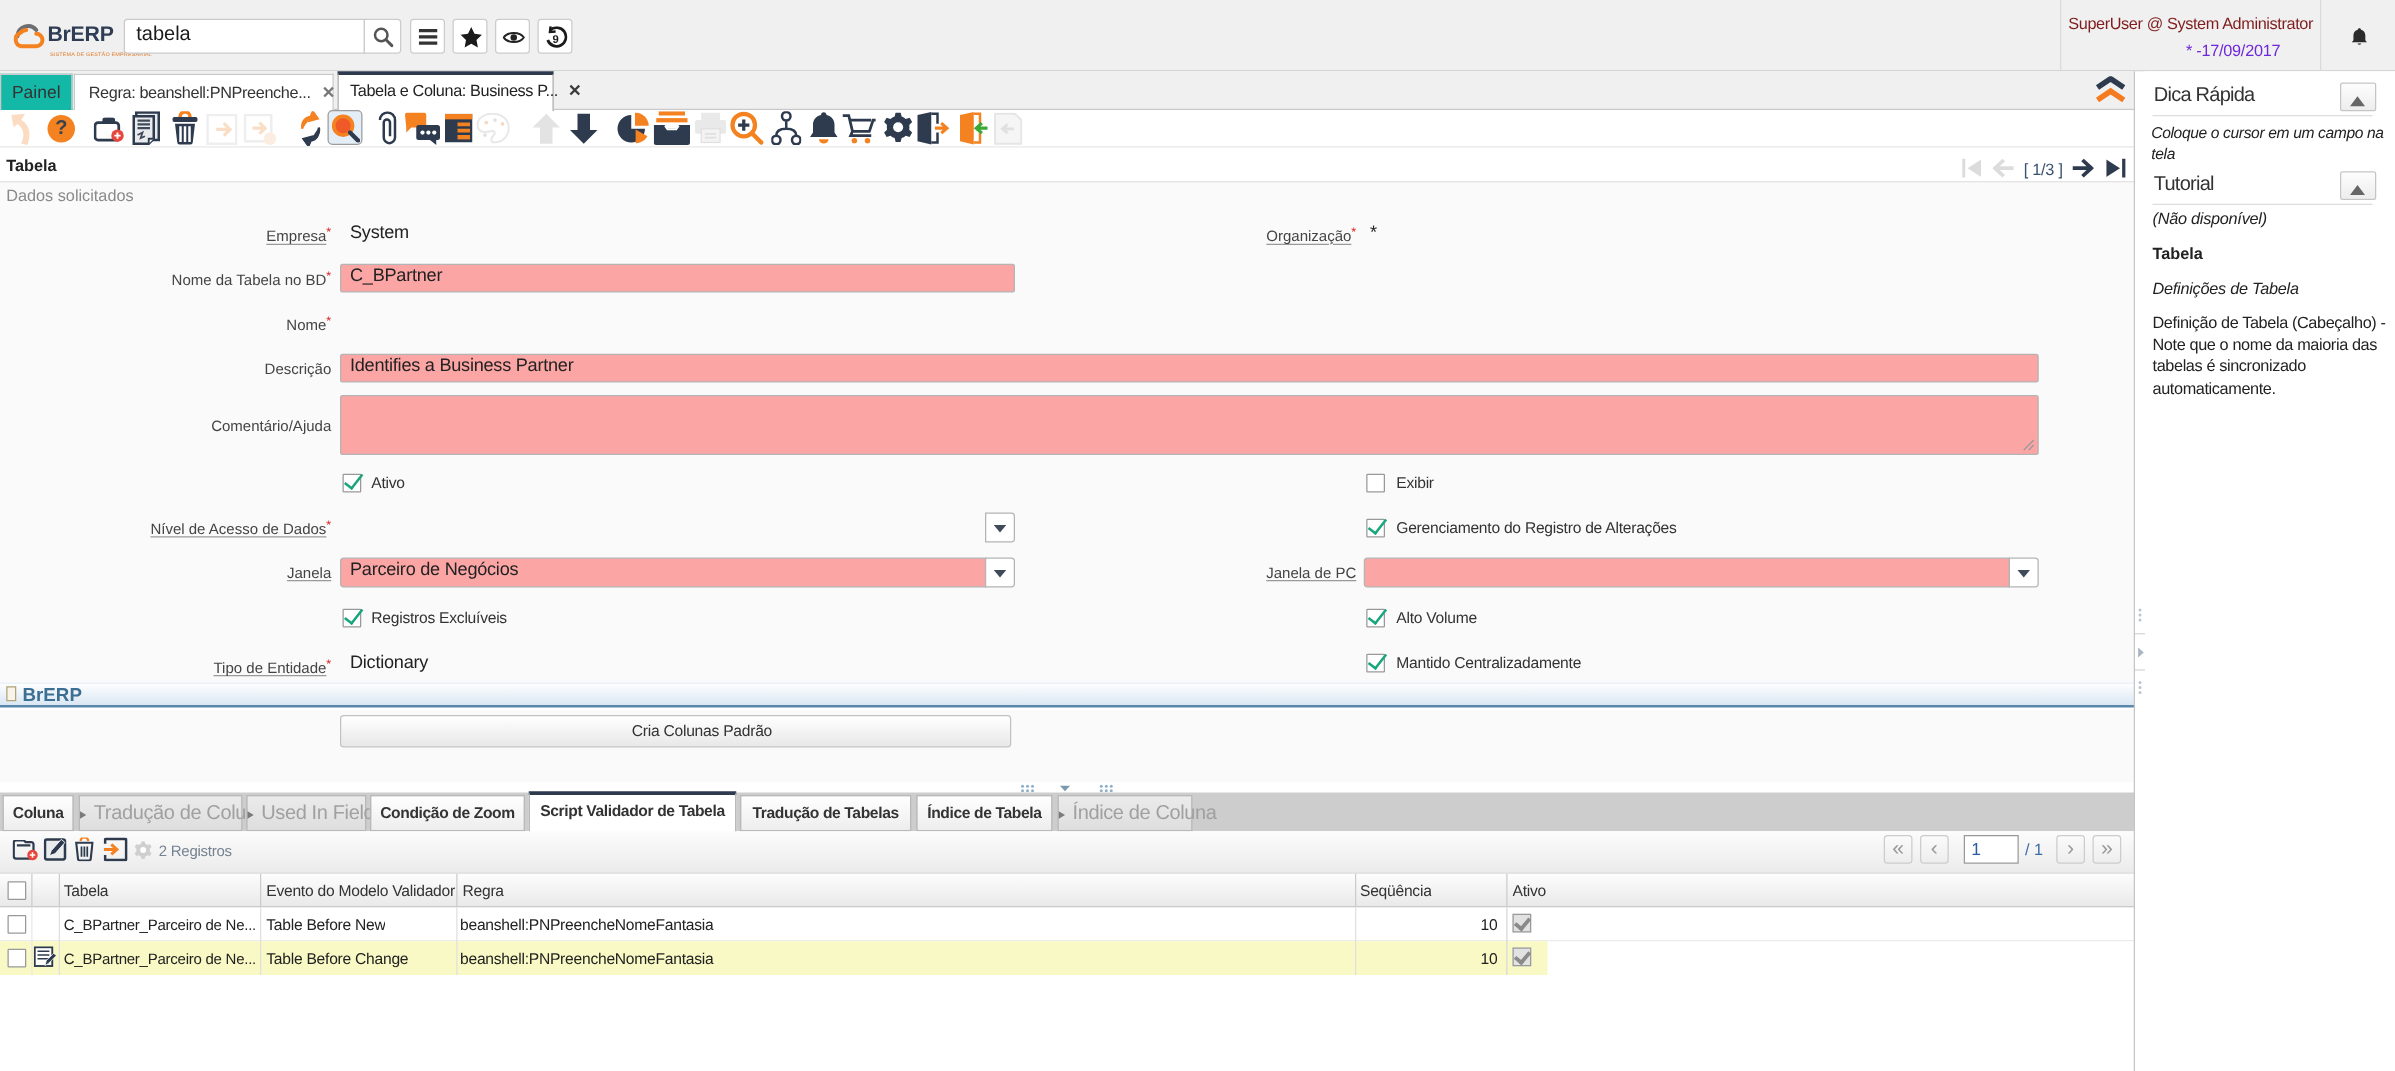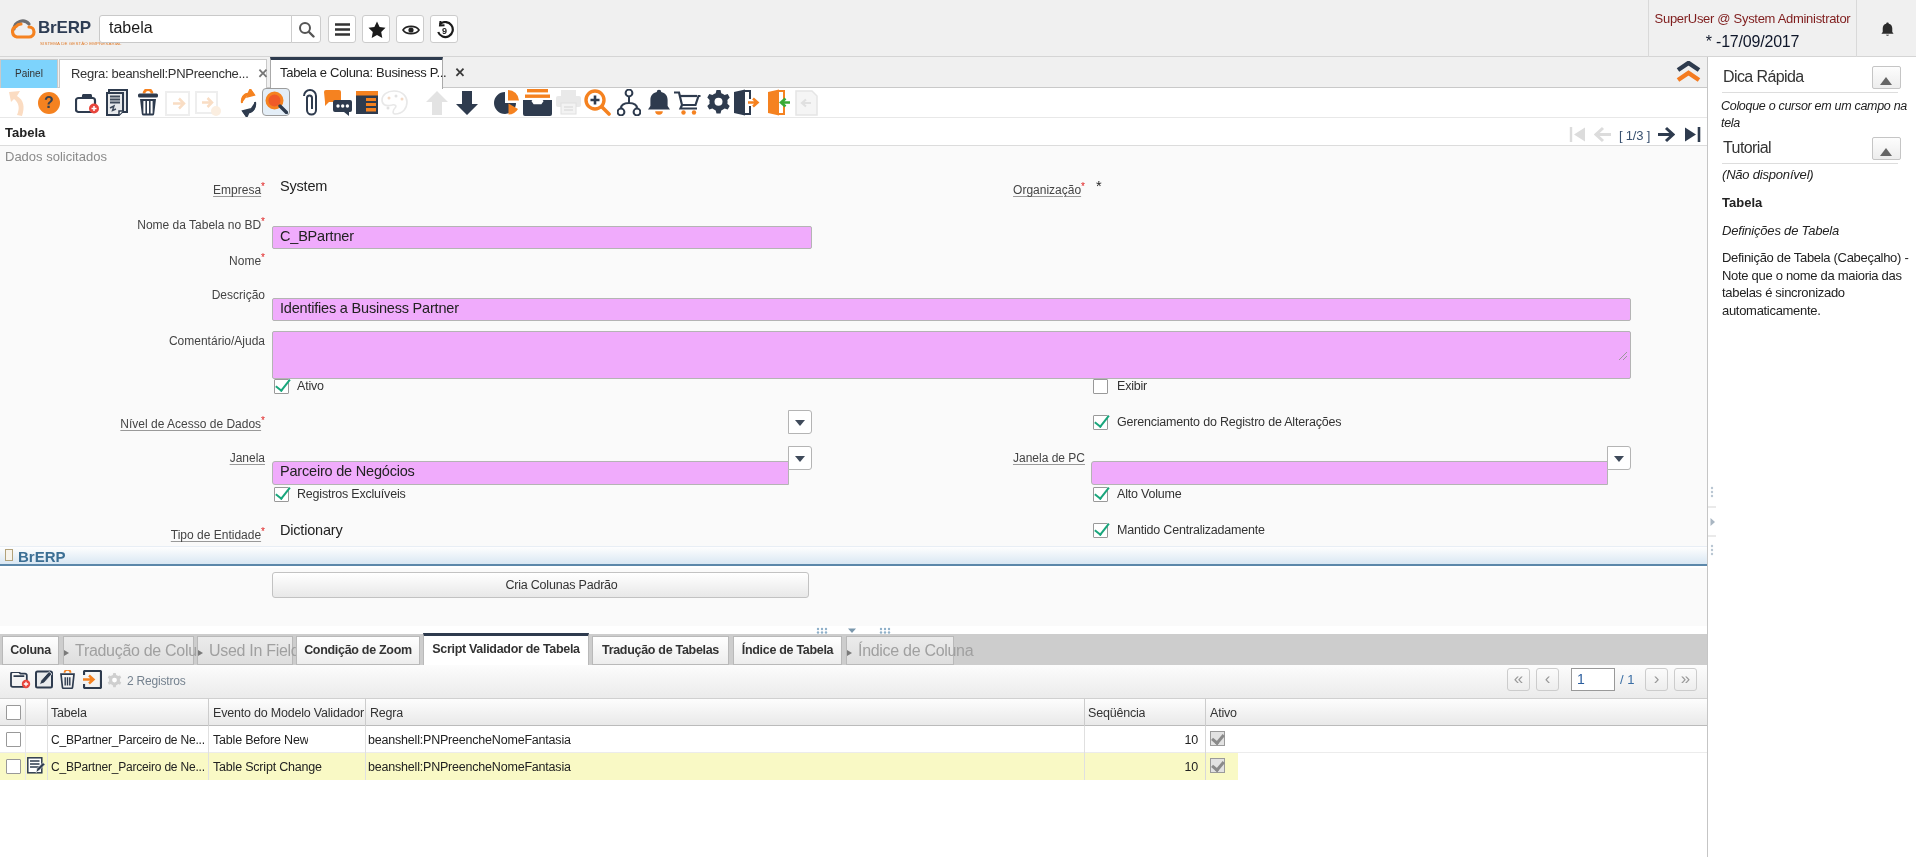--- a/index.html
+++ b/index.html
@@ -4,21 +4,21 @@
 <style>
   * { margin:0; padding:0; box-sizing:border-box; }
   html,body { width:1916px; height:857px; overflow:hidden; }
   body { font-family:"Liberation Sans", sans-serif; background:#fff; }
   #page { position:relative; width:1916px; height:857px; overflow:hidden; }
   .abs { position:absolute; }
   .lbl { position:absolute; font-size:12px; color:#444; text-align:right; white-space:nowrap; }
   .lbl u { text-decoration:underline; text-decoration-color:#999; text-decoration-thickness:1px; text-underline-offset:2px; }
   .star { color:#e02020; font-size:10px; vertical-align:4px; }
   .val { position:absolute; font-size:14.5px; letter-spacing:-0.2px; color:#222; white-space:nowrap; }
-  .inp { position:absolute; background:#f0abfc; border:1px solid #b4b4b4; border-radius:2px; font-size:14.5px; letter-spacing:-0.2px; color:#222; padding:1px 0 0 7px; white-space:nowrap; overflow:hidden;margin-top:15px; }
+  .inp { position:absolute; background:#fca5a5; border:1px solid #b4b4b4; border-radius:2px; font-size:14.5px; letter-spacing:-0.2px; color:#222; padding:1px 0 0 7px; white-space:nowrap; overflow:hidden; }
   .ddbtn { position:absolute; background:#fff; border:1px solid #b4b4b4; border-radius:0 3px 3px 0; }
   .ddbtn:after { content:""; position:absolute; left:50%; top:50%; margin:-2px 0 0 -5px; border:5px solid transparent; border-top:6px solid #3f4a5a; }
   .cb { position:absolute; width:15px; height:15px; background:#fff; border:1px solid #999; border-radius:1px; }
   .cb.on:after { content:""; position:absolute; left:4px; top:-4px; width:5.5px; height:13px; border:solid #19a67c; border-width:0 2.8px 2.8px 0; transform:rotate(38deg); }
   .cblbl { position:absolute; font-size:12.5px; letter-spacing:-0.2px; color:#333; white-space:nowrap; }
   .gcb { position:absolute; width:15px; height:15px; background:#e2e2e2; border:1px solid #9a9a9a; }
   .gcb:after { content:""; position:absolute; left:3px; top:0px; width:5px; height:9px; border:solid #8a8a8a; border-width:0 3px 3px 0; transform:rotate(40deg); }
   .hbtn { position:absolute; background:#fff; border:1px solid #ccc; border-radius:3px; }
   .sep { position:absolute; width:1px; background:#d9d9d9; }
   .gridtext { position:absolute; font-size:12.5px; letter-spacing:-0.2px; color:#222; white-space:nowrap; overflow:hidden; }
@@ -66,28 +66,28 @@
   <div class="hbtn" style="left:430px;top:15px;width:28px;height:28px;">
     <svg style="position:absolute;left:5px;top:5px;" width="18" height="18" viewBox="0 0 18 18">
         <path d="M4 3.2 A 7.5 7.5 0 1 1 2.2 11" fill="none" stroke="#1b1b1b" stroke-width="2.2"></path>
         <path d="M4.5 0 L4 4.5 L8.5 4.2" fill="none" stroke="#1b1b1b" stroke-width="2"></path>
         <text x="6" y="13" font-size="9" font-weight="bold" fill="#1b1b1b" font-family="Liberation Sans">9</text>
       </svg>
   </div>
   <div class="sep" style="left:1648px;top:0;height:57px;"></div>
   <div class="sep" style="left:1856px;top:0;height:57px;"></div>
   <div class="abs" style="left:1649px;top:11px;width:207px;text-align:center;font-size:13px;letter-spacing:-0.3px;color:#7f1d1d;white-space:nowrap;">SuperUser @ System Administrator</div>
-  <div class="abs" style="left:1649px;top:33px;width:207px;text-align:center;font-size:16px;letter-spacing:-0.2px;color:#0f172a;white-space:nowrap;">* -17/09/2017</div>
+  <div class="abs" style="left:1683px;top:33px;width:207px;text-align:center;font-size:13px;letter-spacing:-0.2px;color:#6d28d9;white-space:nowrap;">* -17/09/2017</div>
   <svg class="abs" style="left:1881px;top:22px;" width="13" height="15" viewBox="0 0 15 17">
       <path d="M7.5 0.5 C8.4 0.5 9 1.1 9 2 C11.5 2.6 13 4.6 13 7.2 L13 11.5 L14.5 13.5 L0.5 13.5 L2 11.5 L2 7.2 C2 4.6 3.5 2.6 6 2 C6 1.1 6.6 0.5 7.5 0.5 Z" fill="#2b2b2b"></path>
       <path d="M5.7 14.5 A 1.9 1.9 0 0 0 9.3 14.5 Z" fill="#2b2b2b"></path>
     </svg>
 
   <div class="abs" style="left:0;top:57px;width:1708px;height:31px;background:#f0f0f0;border-bottom:1px solid #c9c9c9;"></div>
-  <div class="abs" style="left:0;top:59px;width:58px;height:29px;background:#7dd3fc;border:1px solid #c9c9c9;border-bottom:none;font-size:10px;color:#333;text-align:center;line-height:27px;">Painel</div>
+  <div class="abs" style="left:0;top:59px;width:58px;height:29px;background:#14b8a6;border:1px solid #c9c9c9;border-bottom:none;font-size:14px;color:#333;text-align:center;line-height:27px;">Painel</div>
   <div class="abs" style="left:59px;top:59px;width:208px;height:29px;background:#fff;border:1px solid #c9c9c9;border-bottom:none;font-size:13px;letter-spacing:-0.3px;color:#333;line-height:27px;padding-left:11px;white-space:nowrap;">Regra: beanshell:PNPreenche...<span style="color:#777;font-weight:bold;margin-left:9px;">✕</span></div>
   <div class="abs" style="left:270px;top:57px;width:173px;height:32px;background:#fff;border:1px solid #aaa;border-bottom:none;border-top:3px solid #2e3b4e;font-size:13px;letter-spacing:-0.3px;color:#222;line-height:26px;padding-left:9px;white-space:nowrap;">Tabela e Coluna: Business P...<span style="color:#3a3a3a;font-weight:bold;margin-left:8px;">✕</span></div>
 
   <div class="abs" style="left:0;top:89px;width:1708px;height:28px;background:#fff;"></div>
 
   <svg class="abs" style="left:8px;top:90px;" width="21" height="26" viewBox="0 0 21 26">
       <path d="M14 26 C17 17 16 10 9 6 L12 1 L1 2 L3 12 L6 9 C11 13 12 18 9 25 Z" fill="#fbdcc2"></path>
     </svg>
 
   <div class="abs" style="left:38px;top:92px;width:22px;height:22px;border-radius:50%;background:#f58220;color:#39424f;font-size:16px;font-weight:bold;text-align:center;line-height:22px;">?</div>
@@ -408,21 +408,21 @@
   <div class="gcb" style="left:1210px;top:731px;"></div>
 
   <div class="abs" style="left:0;top:753px;width:1238px;height:27px;background:#f9f9c5;"></div>
   <div class="cb" style="left:6px;top:759px;"></div>
   <svg class="abs" style="left:27px;top:757px;" width="18" height="17" viewBox="0 0 18 17">
       <rect x="0.8" y="0.8" width="14" height="15" fill="#fff" stroke="#2e3b4e" stroke-width="1.5"></rect>
       <path d="M3 4 H12.5 M3 7 H12.5 M3 10 H12.5" stroke="#2e3b4e" stroke-width="1.3"></path>
       <path d="M9 15.5 L10 11.5 L16 5.5 L18 7.5 L12 13.5 Z" fill="#2e3b4e" stroke="#fff" stroke-width=".6"></path>
     </svg>
   <div class="gridtext" style="left:51px;top:760px;width:155px;font-size:12px;">C_BPartner_Parceiro de Ne...</div>
-  <div class="gridtext" style="left:213px;top:760px;">Table Script Change</div>
+  <div class="gridtext" style="left:213px;top:760px;">Table Before Change</div>
   <div class="gridtext" style="left:368px;top:760px;">beanshell:PNPreencheNomeFantasia</div>
   <div class="gridtext" style="left:1150px;top:760px;width:48px;text-align:right;">10</div>
   <div class="gcb" style="left:1210px;top:758px;"></div>
 
   <div class="sep" style="left:25px;top:726px;height:54px;background:#e8e8e8;"></div>
   <div class="sep" style="left:47px;top:726px;height:54px;background:#e0e0e0;"></div>
   <div class="sep" style="left:208px;top:726px;height:54px;background:#e0e0e0;"></div>
   <div class="sep" style="left:365px;top:726px;height:54px;background:#e0e0e0;"></div>
   <div class="sep" style="left:1084px;top:726px;height:54px;background:#e0e0e0;"></div>
   <div class="sep" style="left:1205px;top:726px;height:54px;background:#d8d8d8;"></div>

